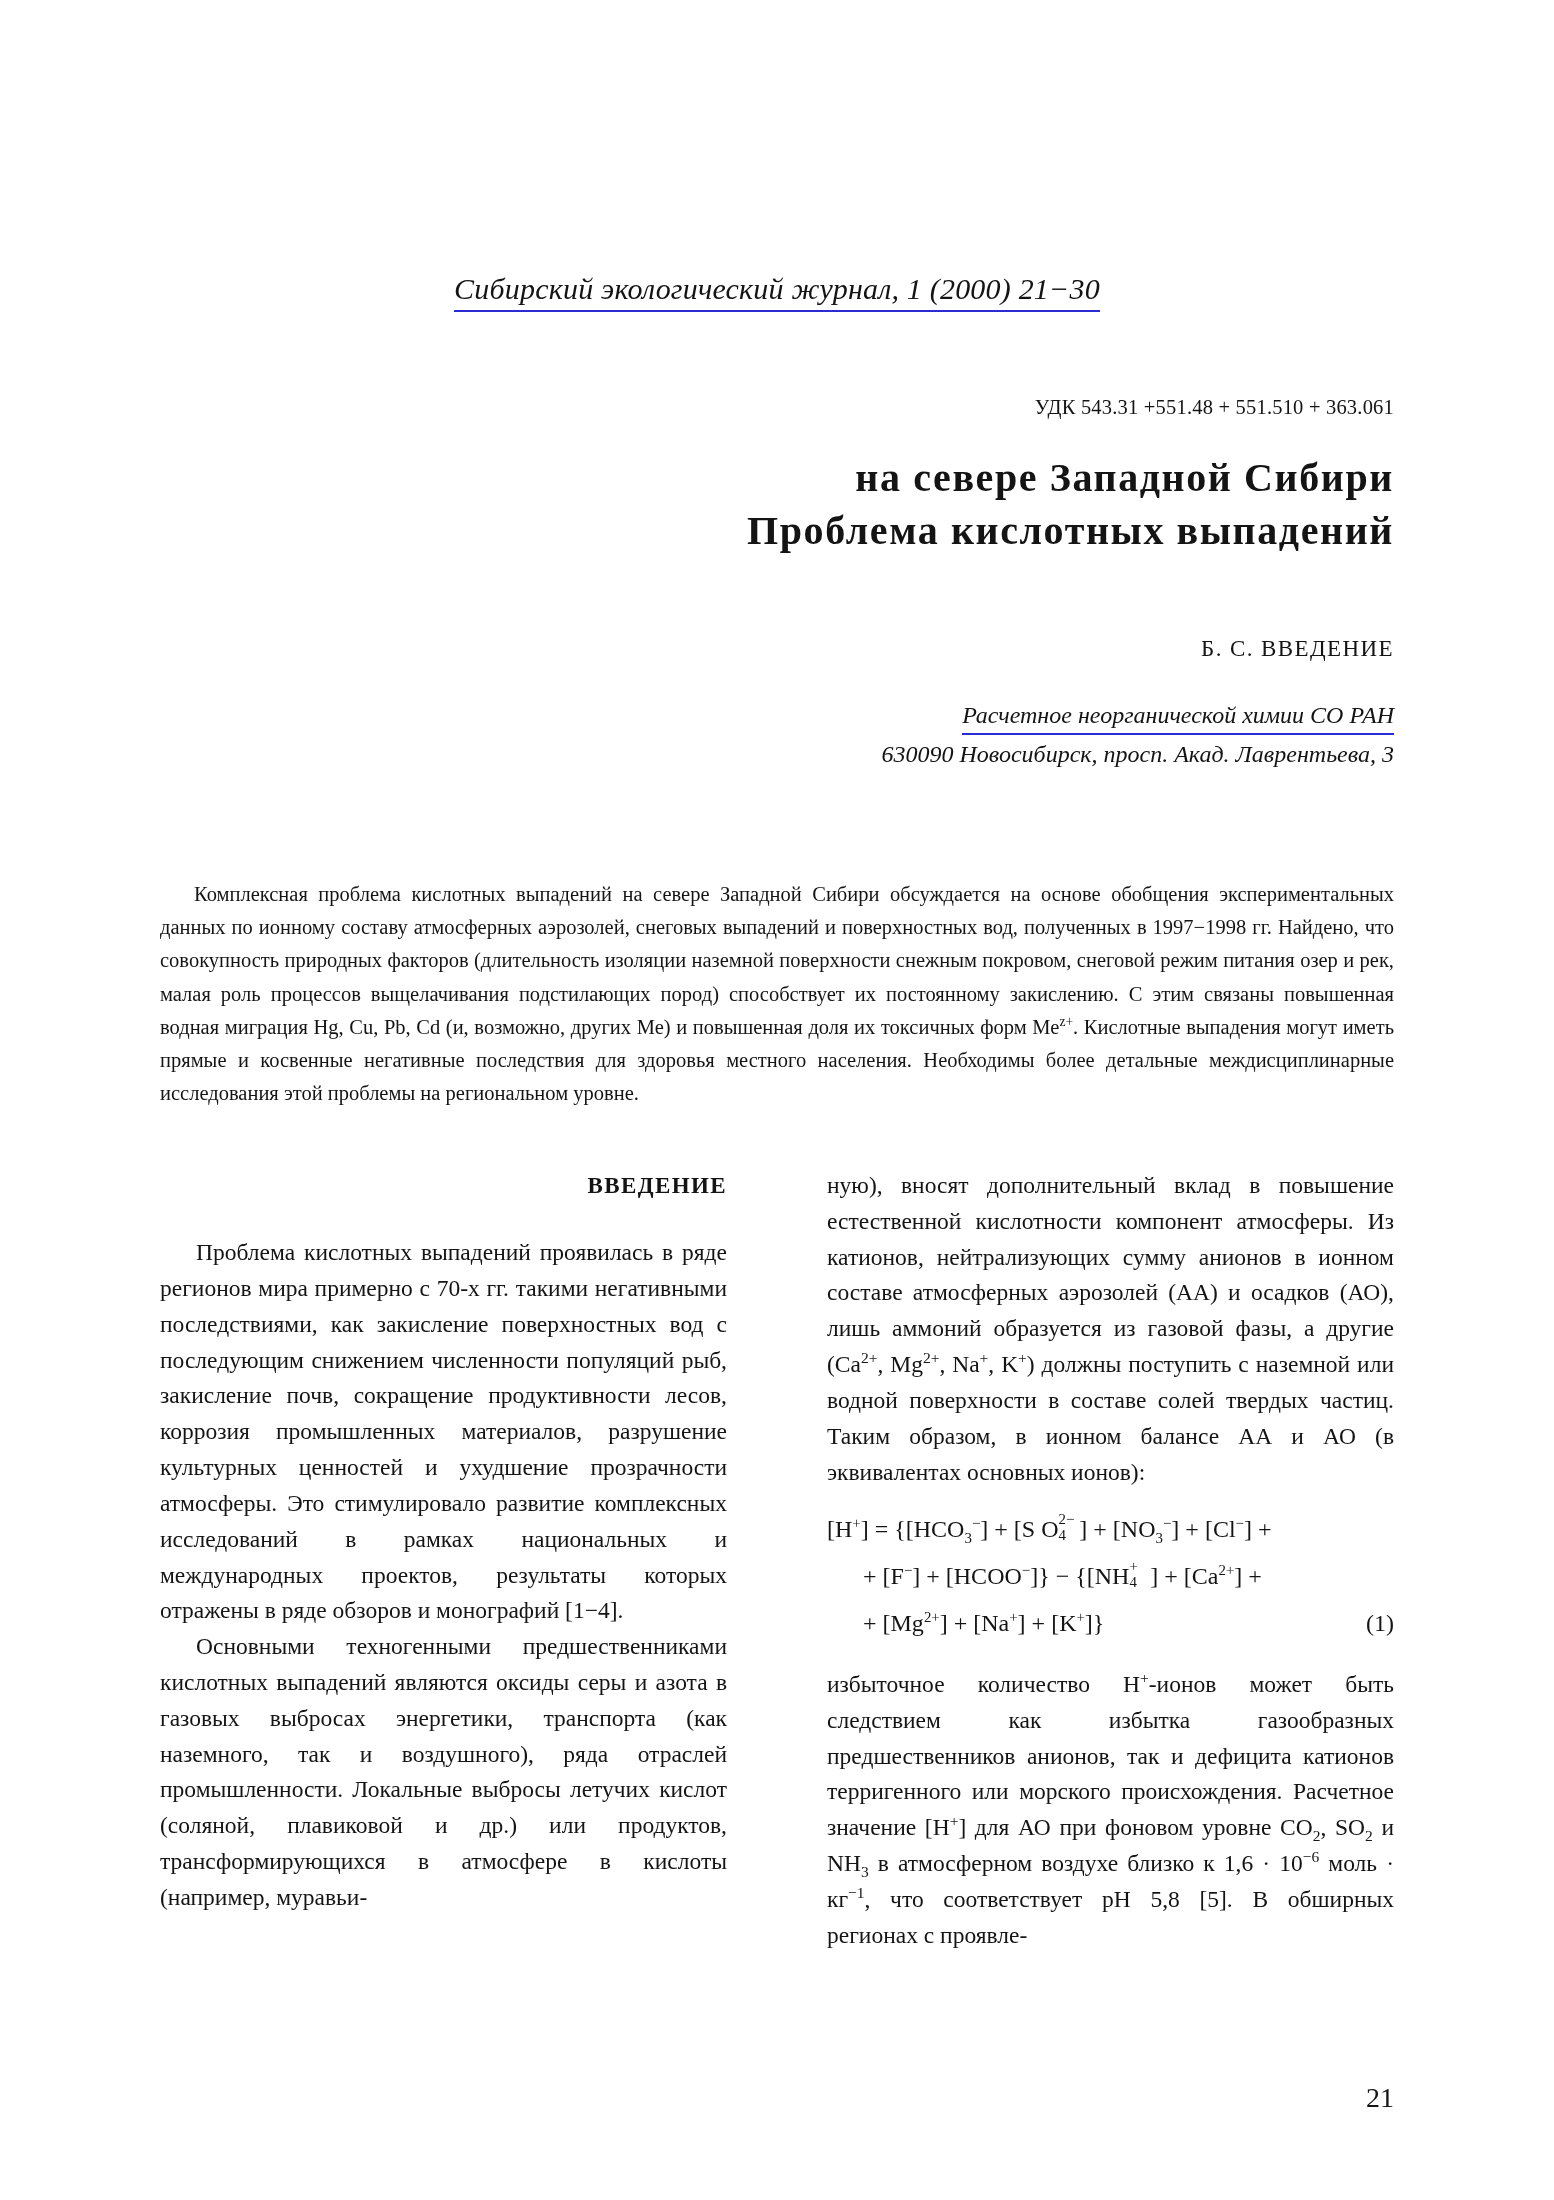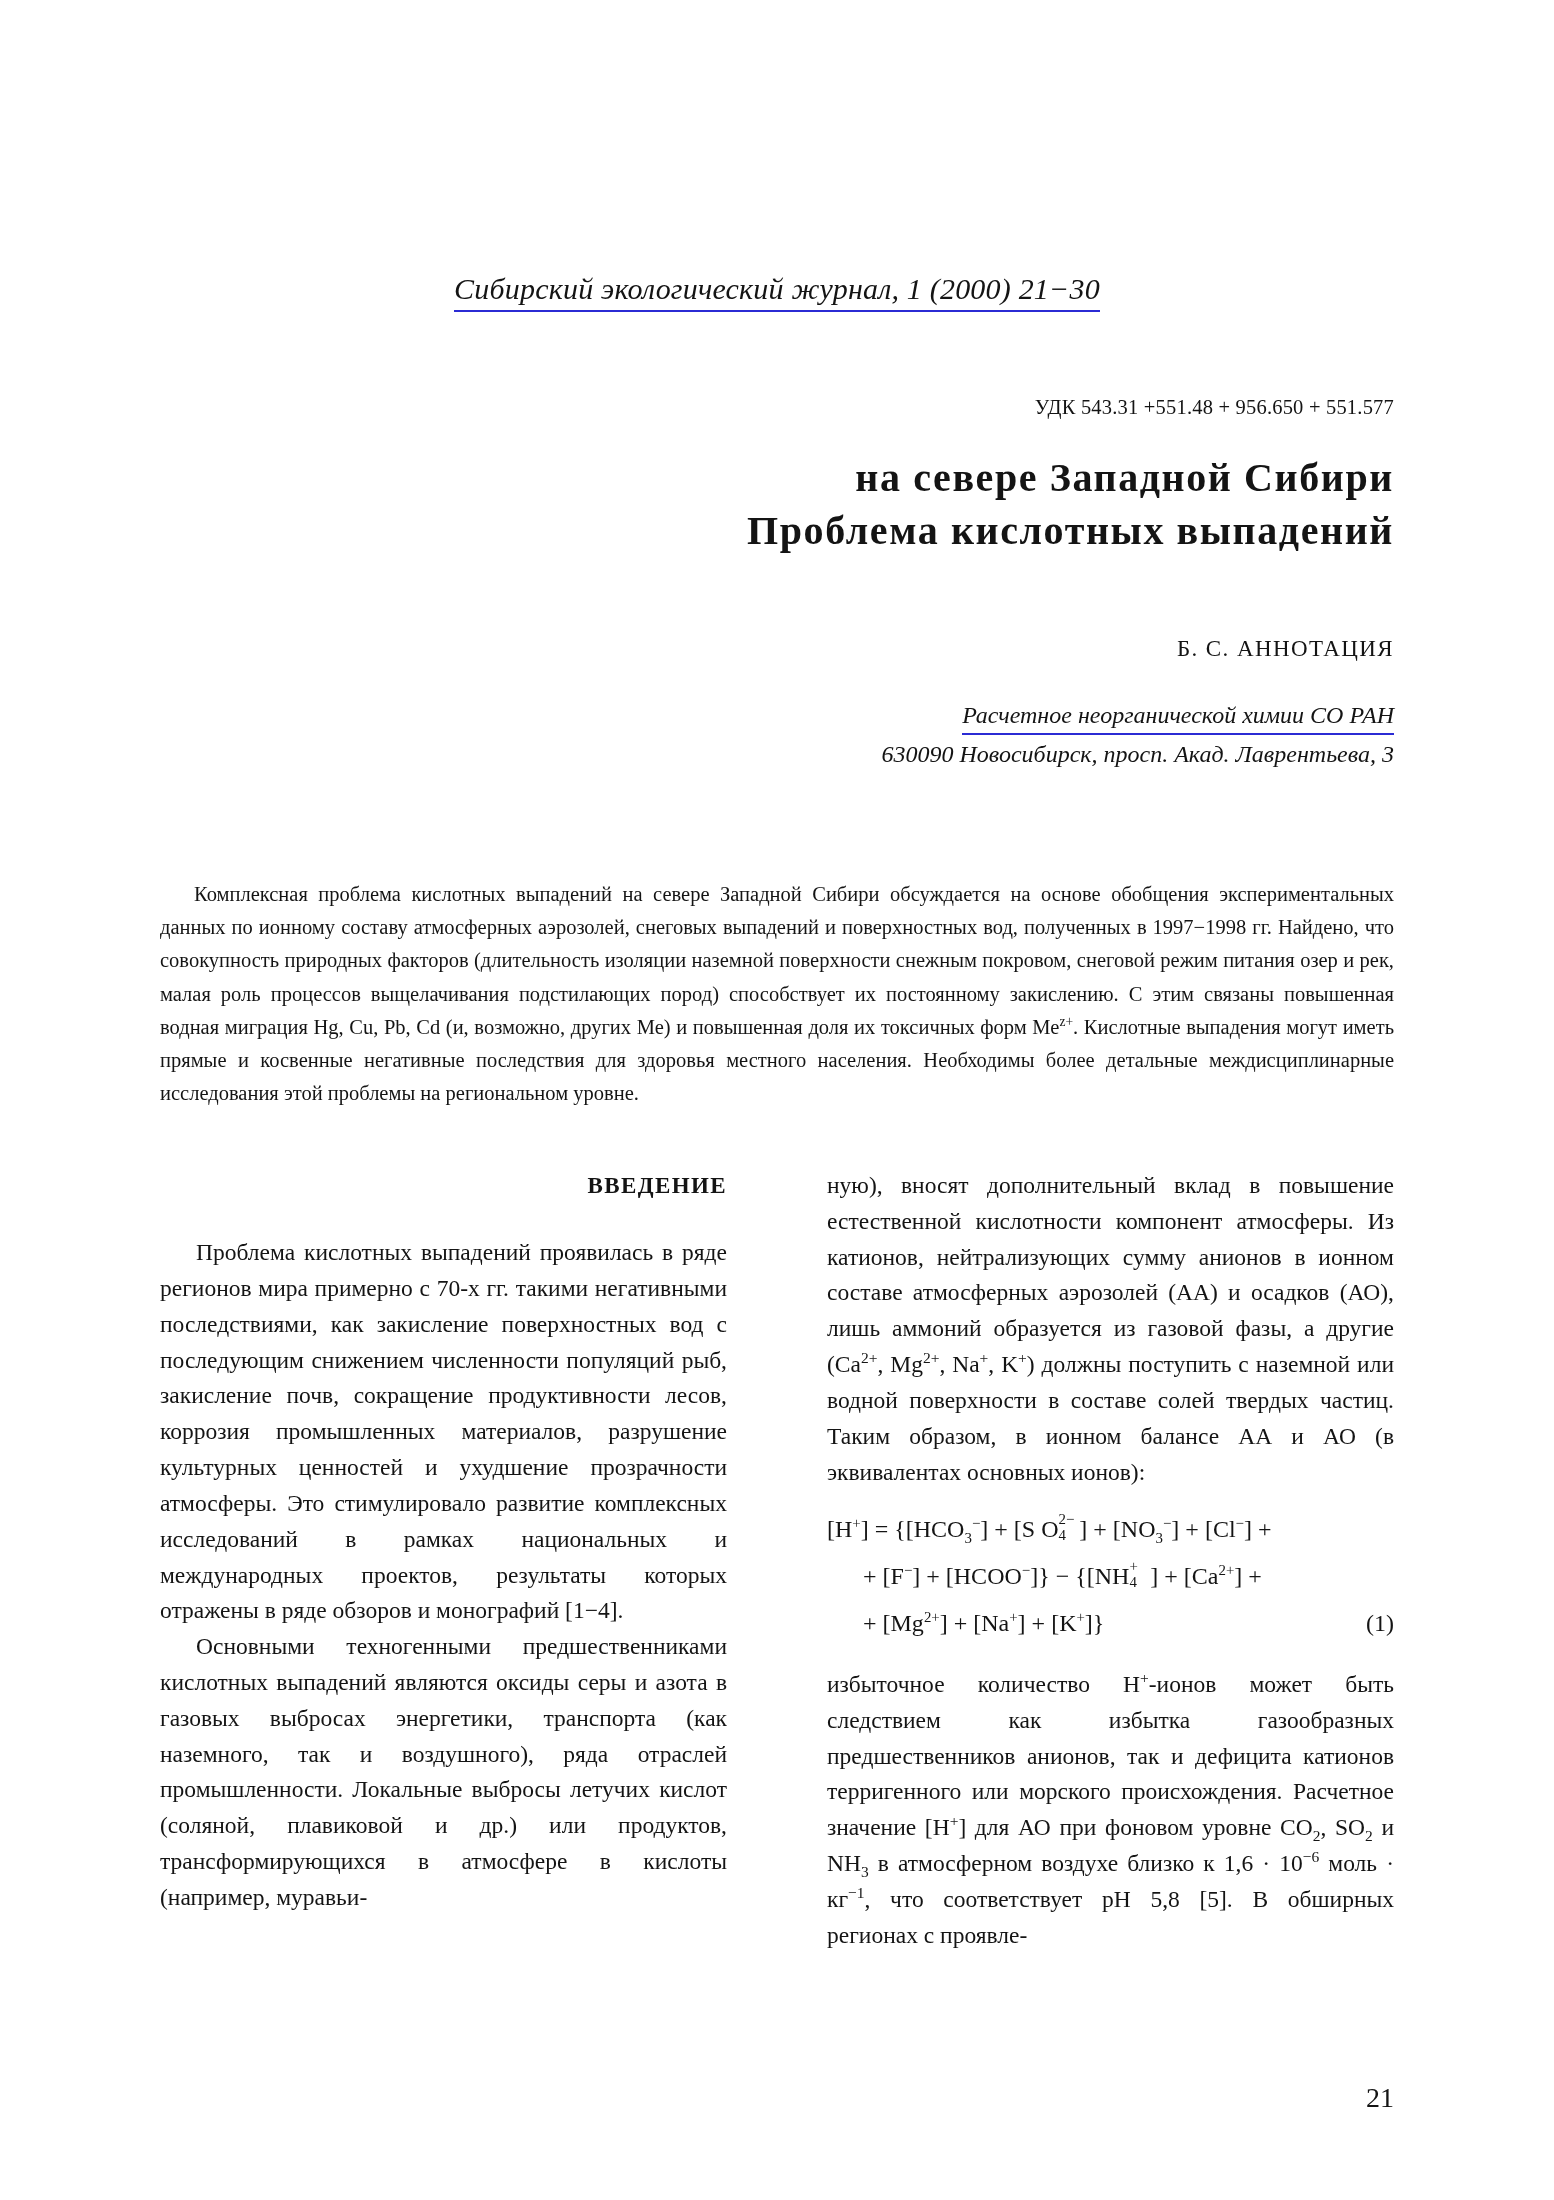--- a/index.html
+++ b/index.html
@@ -208,28 +208,28 @@
 </style>
 </head>
 <body>
 
 <div class="page">
 
   <div class="journal-header">
     <span class="jh-inner">Сибирский экологический журнал, 1 (2000) 21−30</span>
   </div>
 
-  <div class="udc">УДК 543.31 +551.48 + 956.650 + 551.577</div>
+  <div class="udc">УДК 543.31 +551.48 + 551.510 + 363.061</div>
 
   <div class="title">
     <span class="tline">на севере Западной Сибири</span>
     <span class="tline">Проблема кислотных выпадений</span>
   </div>
 
-  <div class="author">Б. С. АННОТАЦИЯ</div>
+  <div class="author">Б. С. ВВЕДЕНИЕ</div>
 
   <div class="affil">
     <span class="aff-line1">Расчетное неорганической химии СО РАН</span>
     <span class="aff-line2">630090 Новосибирск, просп. Акад. Лаврентьева, 3</span>
   </div>
 
   <div class="abstract"><span>Комплексная проблема кислотных выпадений на севере Западной Сибири обсуждается на основе обобщения экспериментальных данных по ионному составу атмосферных аэрозолей, снеговых выпадений и поверхностных вод, полученных в 1997−1998 гг. Найдено, что совокупность природных факторов (длительность изоляции наземной поверхности снежным покровом, снеговой режим питания озер и рек, малая роль процессов выщелачивания подстилающих пород) способствует их постоянному закислению. С этим связаны повышенная водная миграция Hg, Cu, Pb, Cd (и, возможно, других Ме) и повышенная доля их токсичных форм Ме</span><sup>z+</sup><span>. Кислотные выпадения могут иметь прямые и косвенные негативные последствия для здоровья местного населения. Необходимы более детальные междисциплинарные исследования этой проблемы на региональном уровне.</span></div>
 
   <div class="col col-left">
     <div class="section-heading">ВВЕДЕНИЕ</div>

